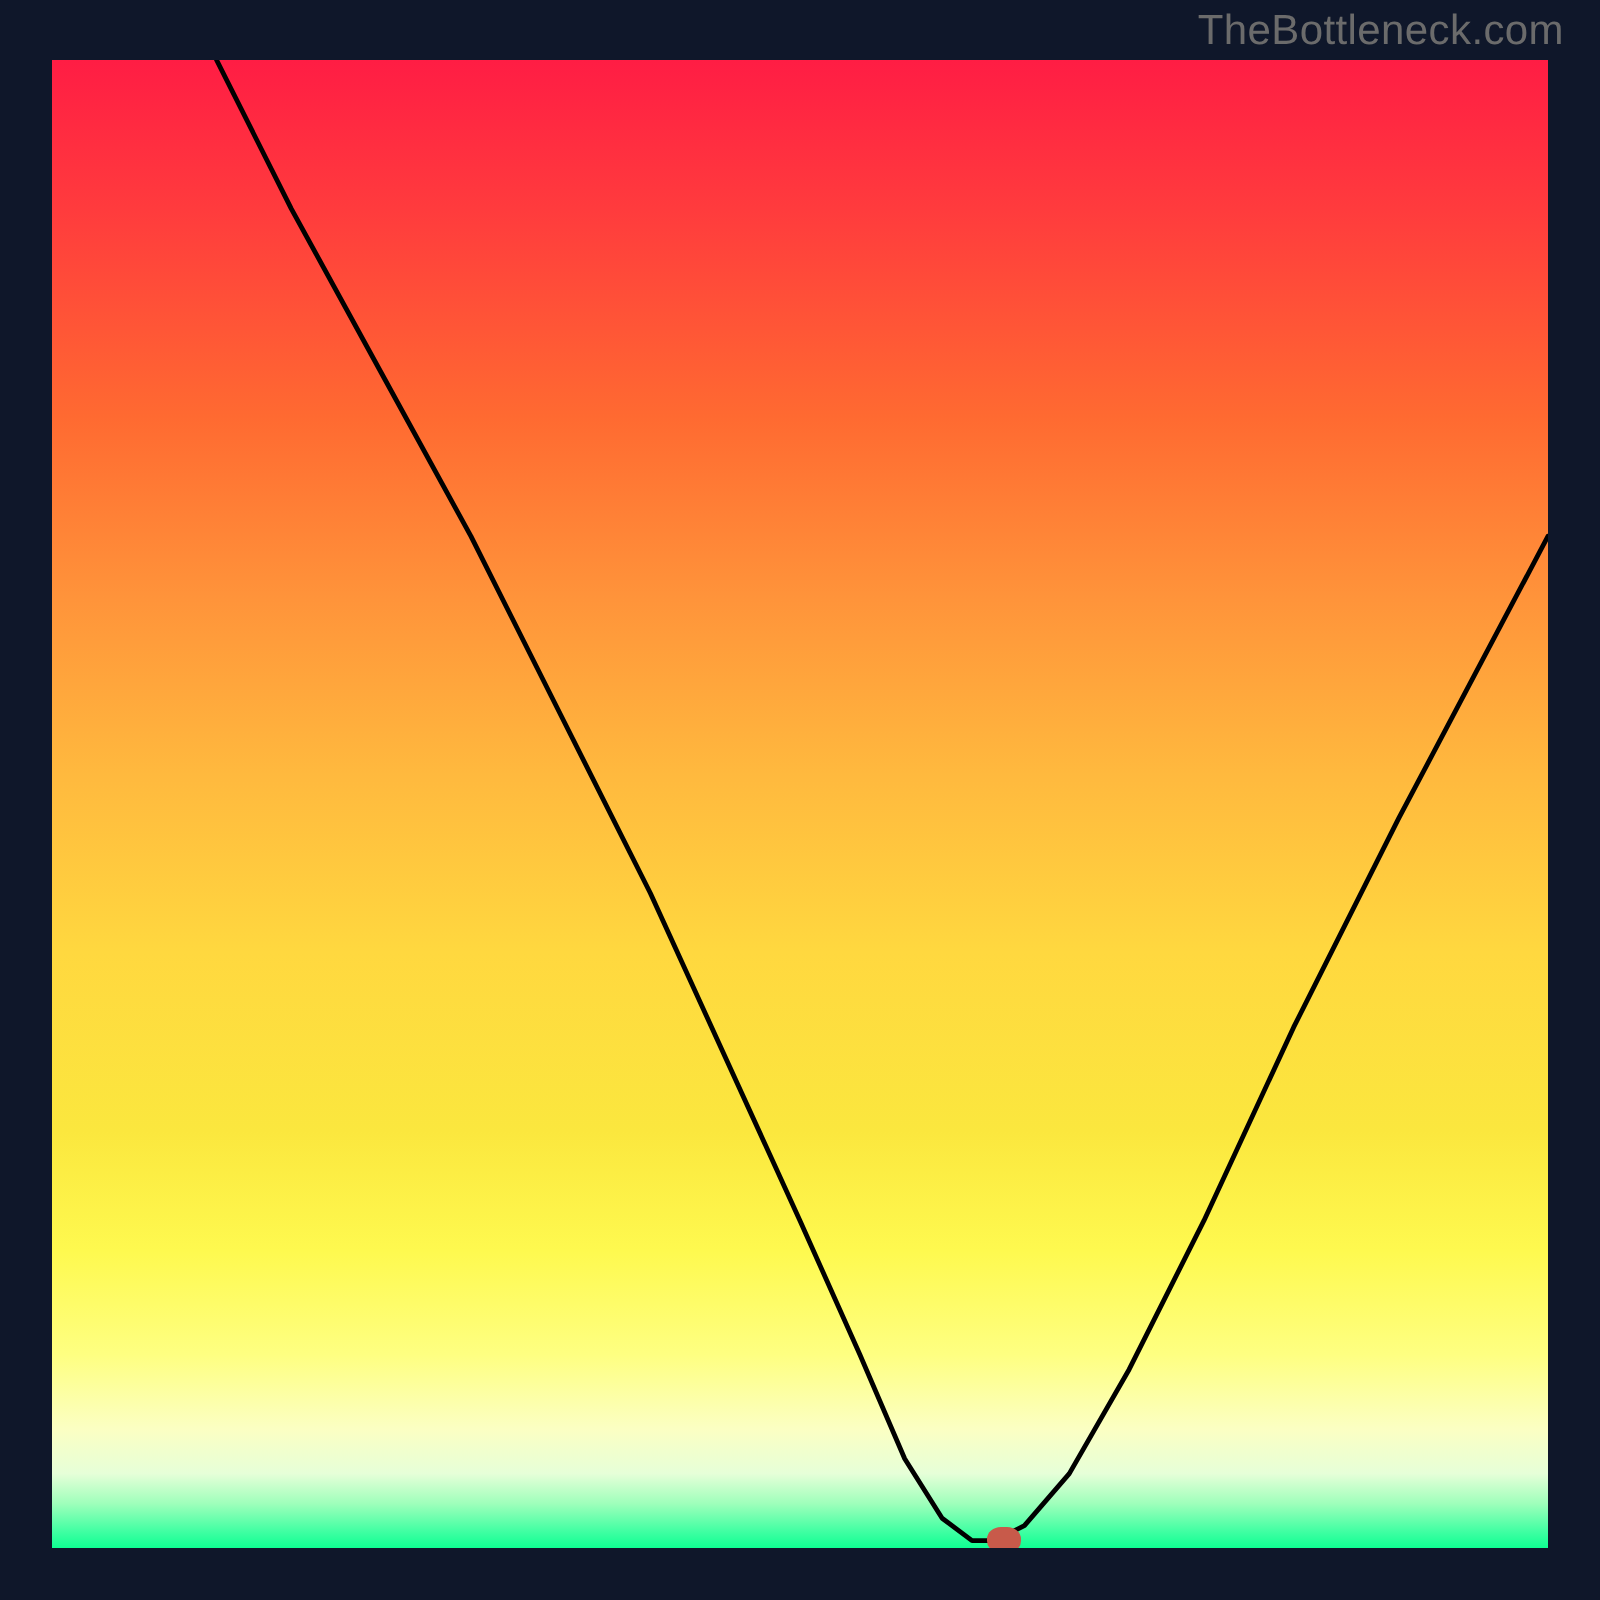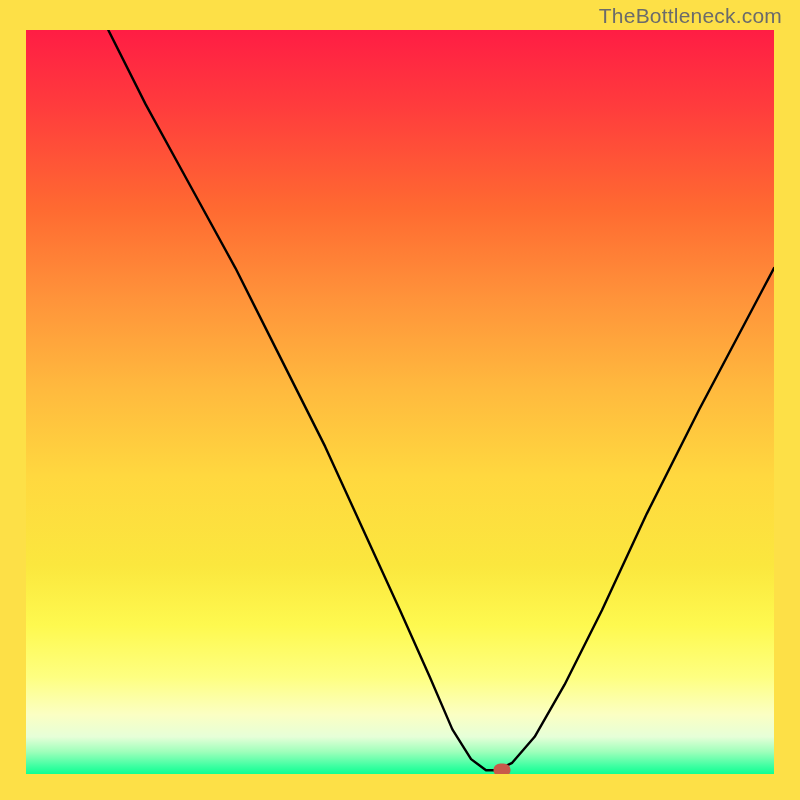--- a/index.html
+++ b/index.html
@@ -7,21 +7,21 @@
     padding: 0;
     width: 800px;
     height: 800px;
     background: #000;
     font-family: Arial, Helvetica, sans-serif;
   }
   .frame {
     position: relative;
     width: 800px;
     height: 800px;
-    background: #fde047;
+    background: #0f172a;
   }
   .watermark {
     position: absolute;
     top: 4px;
     right: 18px;
     color: #6b6b6b;
     font-size: 21px;
     font-weight: 400;
     letter-spacing: 0.2px;
     z-index: 10;

